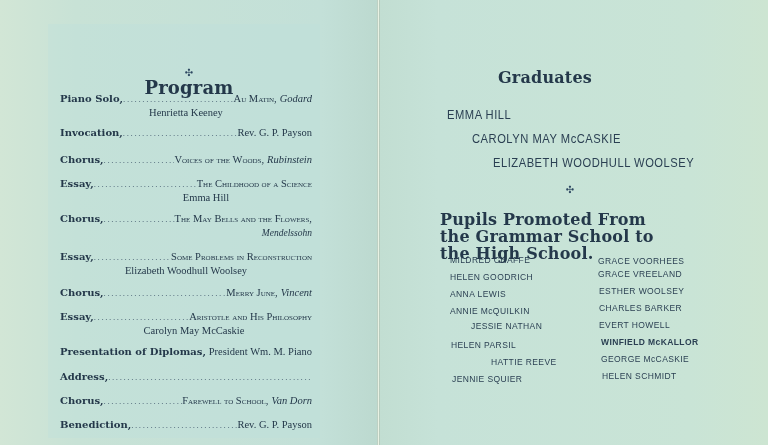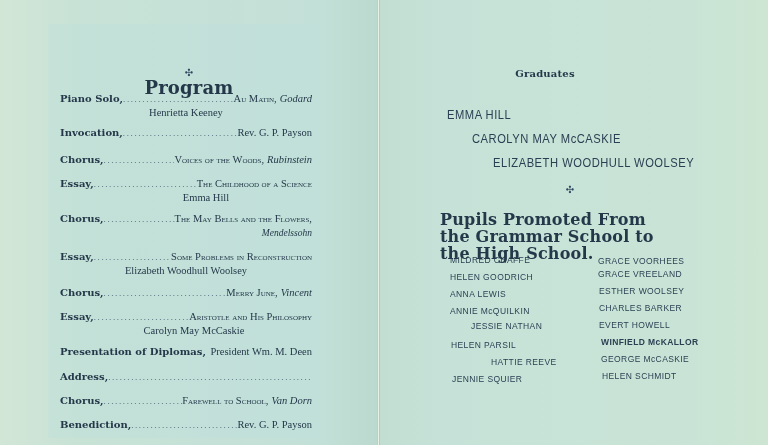--- a/index.html
+++ b/index.html
@@ -50,21 +50,21 @@
     .dots { flex: 1; overflow: hidden; letter-spacing: 1.6px; font-size: 9px; color: #3a5066; }
     .dots::before { content: "......................................................................"; }
     .prog-value { font-variant: small-caps; }
     .prog-value.plain { font-variant: normal; }
     .composer { font-style: italic; margin-left: 3px; }
     .performer { text-align: center; font-size: 10.5px; }
     .composer-right { text-align: right; font-style: italic; font-size: 9.5px; }
 
     .graduates-heading {
       position: absolute; left: 380px; width: 330px; top: 68px;
-      text-align: center; font-size: 10px;
+      text-align: center; font-size: 16px;
     }
     .grad-name {
       position: absolute; font-family: "Liberation Sans Narrow", "Liberation Sans", sans-serif;
       font-size: 13px; letter-spacing: 0.6px; transform: scaleX(0.86); transform-origin: left center;
       color: #2a3f52;
     }
     .promoted-heading {
       position: absolute; left: 440px; width: 240px; top: 211px;
       font-size: 16px; line-height: 17px;
     }
@@ -153,21 +153,21 @@
     <span class="dots"></span>
     <span class="prog-value">Aristotle and His Philosophy</span>
   </div>
   <div class="performer" style="padding-left:16px;">Carolyn May McCaskie</div>
 </div>
 
 <div class="prog-item" style="top:345px;">
   <div class="prog-line">
     <span class="prog-label">Presentation of Diplomas,</span>
     <span style="width:5px;"></span>
-    <span class="prog-value plain">President Wm. M. Deen</span>
+    <span class="prog-value plain">President Wm. M. Piano</span>
   </div>
 </div>
 
 <div class="prog-item" style="top:370px;">
   <div class="prog-line">
     <span class="prog-label">Address,</span>
     <span class="dots"></span>
   </div>
 </div>
 

